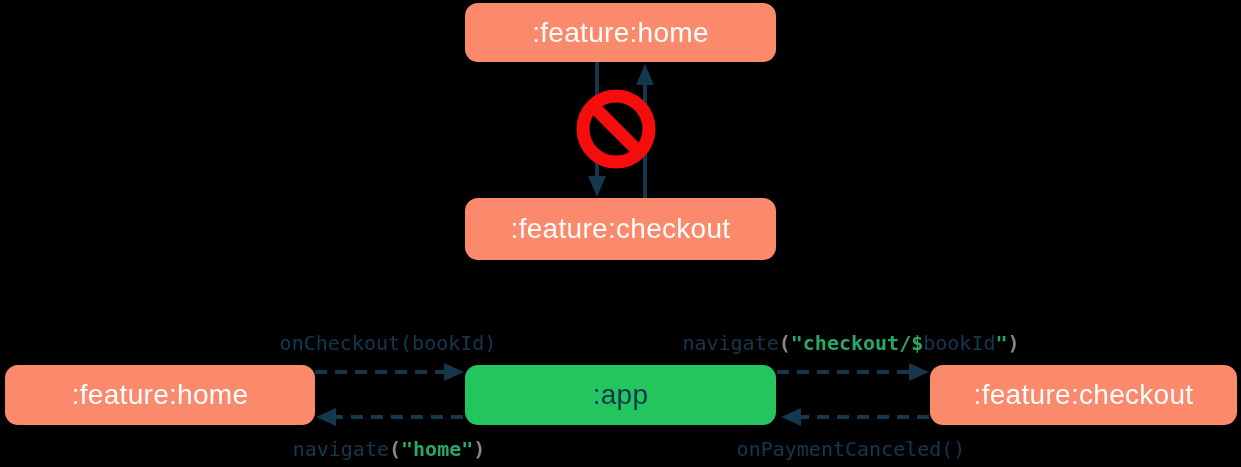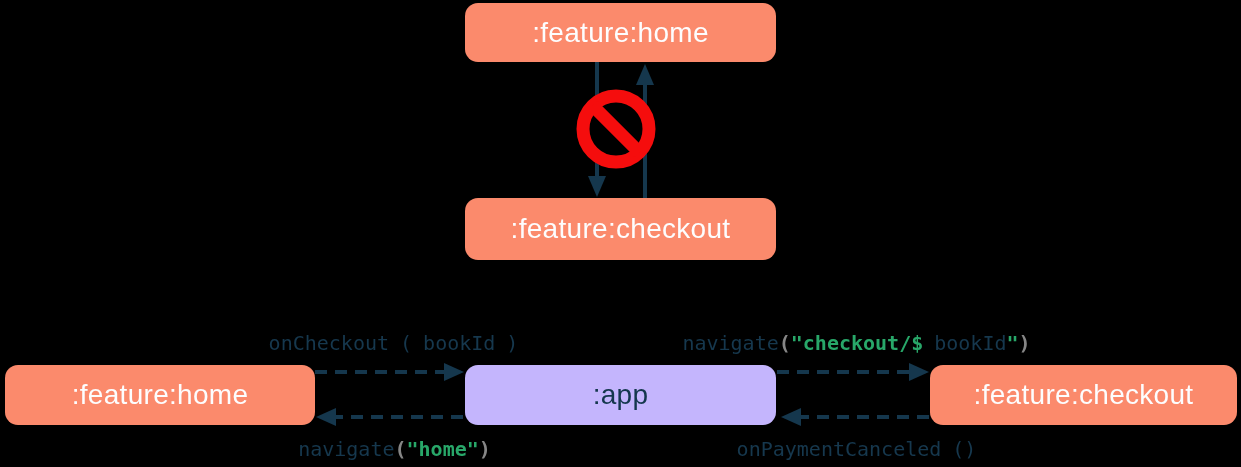--- a/index.html
+++ b/index.html
@@ -28,31 +28,31 @@
     justify-content: center;
     border-radius: 13px;
     font-size: 28px;
     letter-spacing: 0.3px;
   }
   .node-feature {
     background: #FB8A6C;
     color: #FDFDFE;
   }
   .node-app {
-    background: #c4b5fd;
+    background: #22c55e;
     color: #14374D;
   }
   .code-label {
     position: absolute;
     transform: translateX(-50%);
     font-family: "DejaVu Sans Mono", monospace;
     font-size: 20px;
     white-space: nowrap;
   }
-  .tok-navy   { color: #16384E; margin-left: 11px; }
+  .tok-navy   { color: #16384E; }
   .tok-green  { color: #28A769; font-weight: bold; }
   .tok-gray   { color: #868686; font-weight: bold; }
   .tok-bold   { font-weight: normal; }
 </style>
 </head>
 <body>
 
 <div class="canvas">
 
   <svg class="overlay" viewBox="0 0 1241 467" xmlns="http://www.w3.org/2000/svg">

